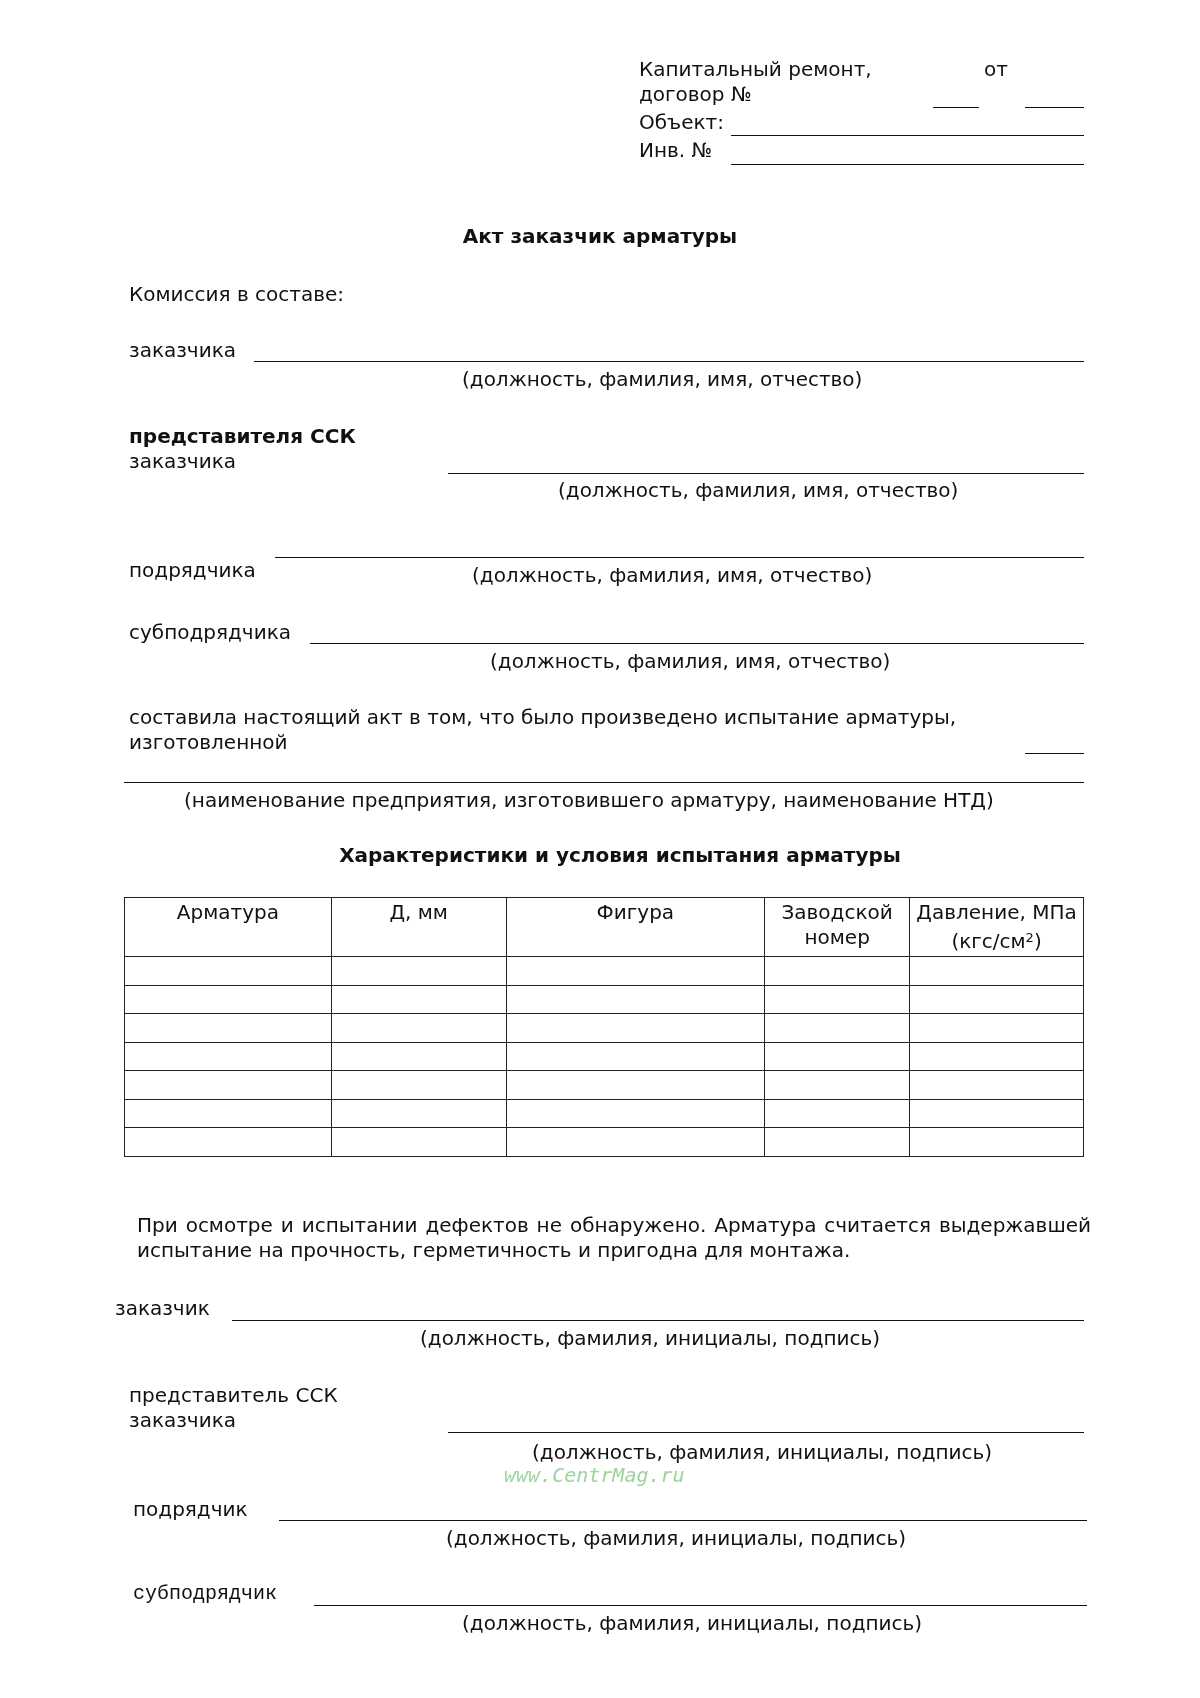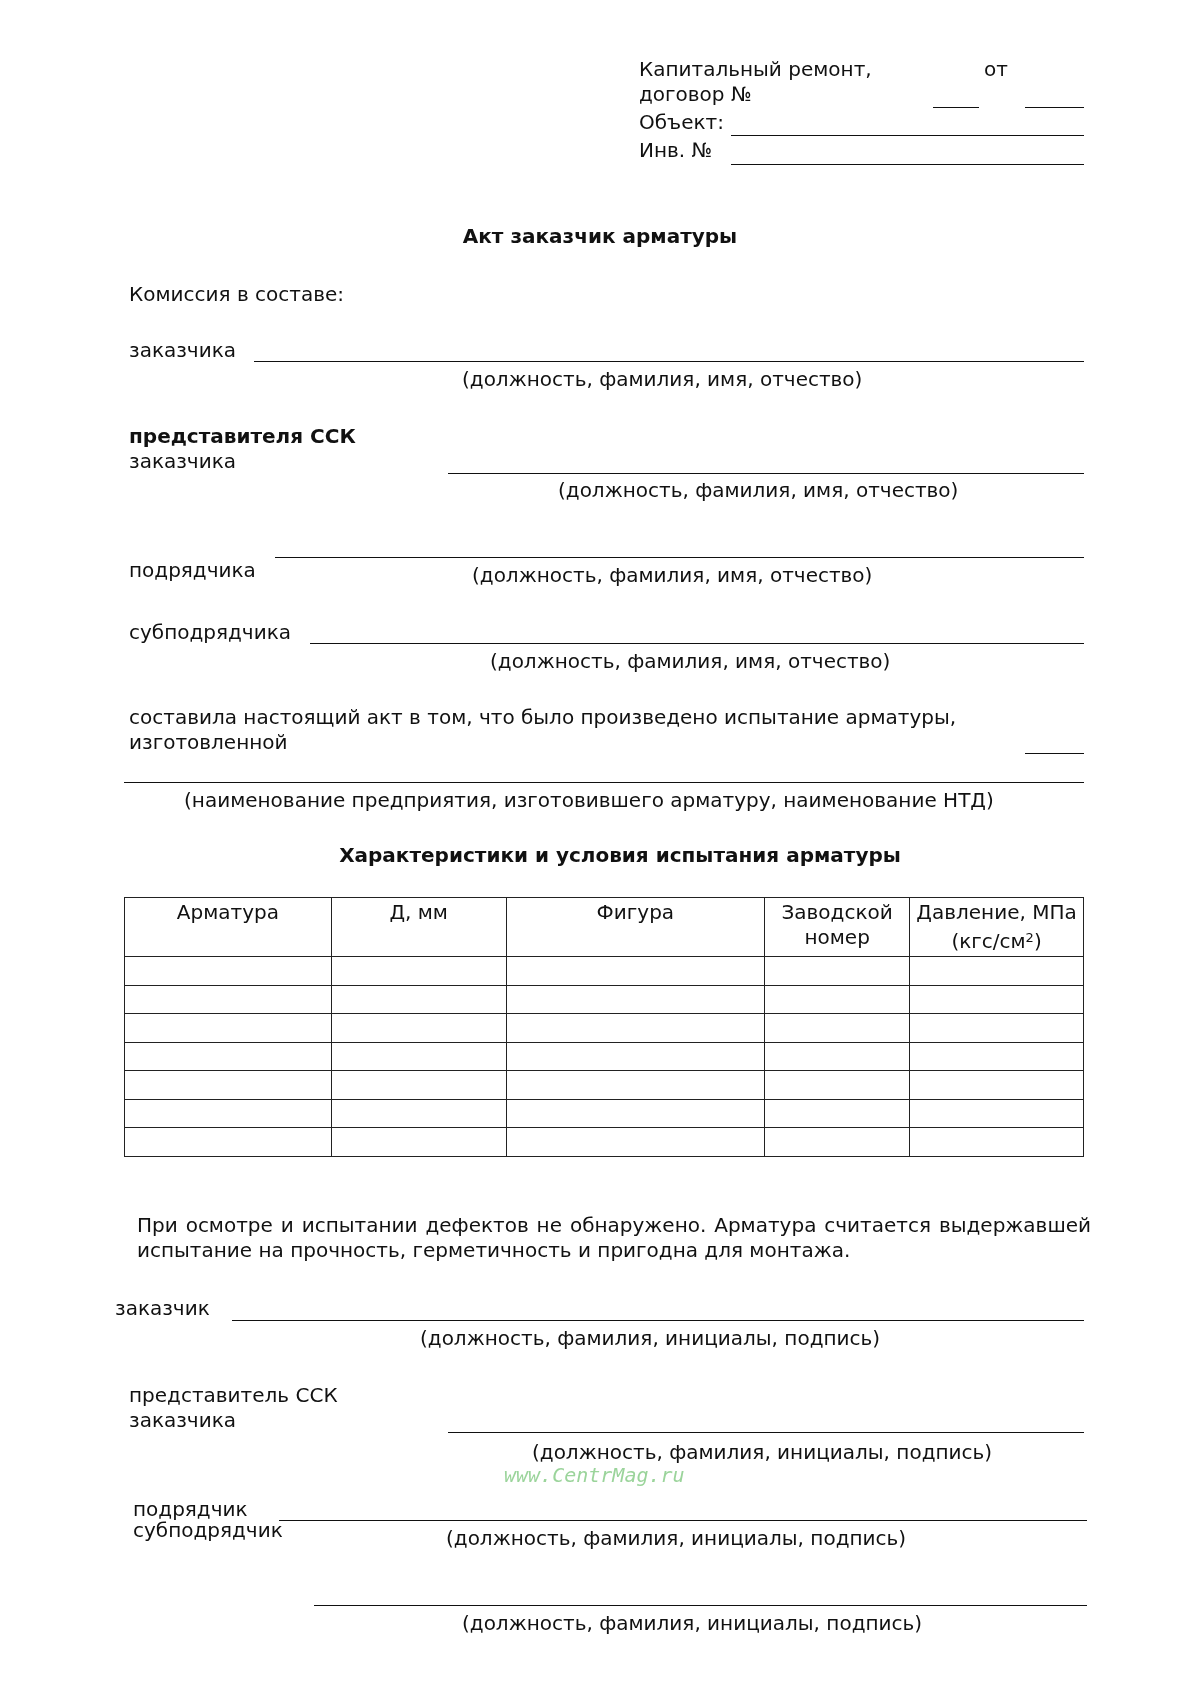--- a/index.html
+++ b/index.html
@@ -144,15 +144,15 @@
 <div class="abs" style="left:129px;top:1408px;">заказчика</div>
 <div class="line" style="left:448px;top:1432px;width:636px;"></div>
 <div class="abs hint" style="left:532px;top:1440px;">(должность, фамилия, инициалы, подпись)</div>
 
 <div class="abs watermark" style="left:504px;top:1463px;">www.CentrMag.ru</div>
 
 <div class="abs" style="left:133px;top:1497px;">подрядчик</div>
 <div class="line" style="left:279px;top:1520px;width:808px;"></div>
 <div class="abs hint" style="left:446px;top:1526px;">(должность, фамилия, инициалы, подпись)</div>
 
-<div class="abs" style="left:133px;top:1518px;">субподрядчик</div>
+<div class="abs" style="left:133px;top:1582px;font-family:Liberation Mono, monospace;">субподрядчик</div>
 <div class="line" style="left:314px;top:1605px;width:773px;"></div>
 <div class="abs hint" style="left:462px;top:1611px;">(должность, фамилия, инициалы, подпись)</div>
 
 </body></html>

